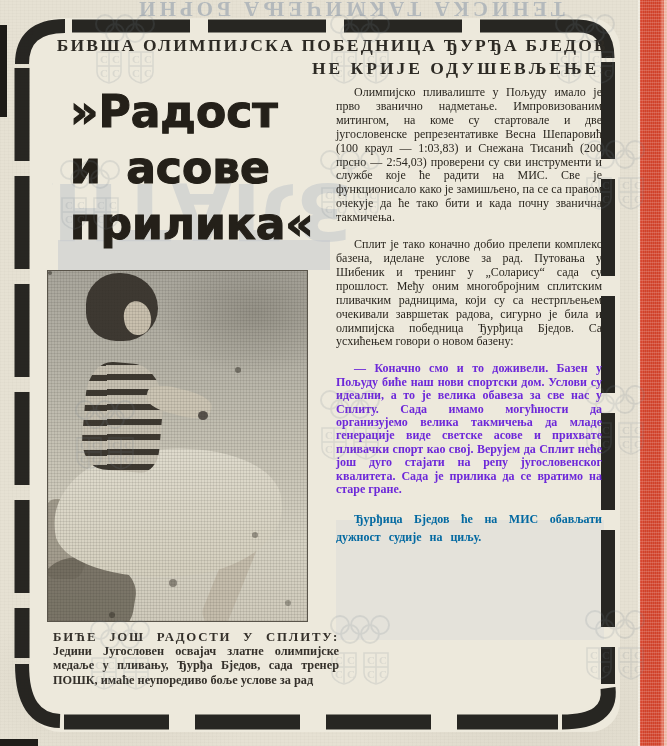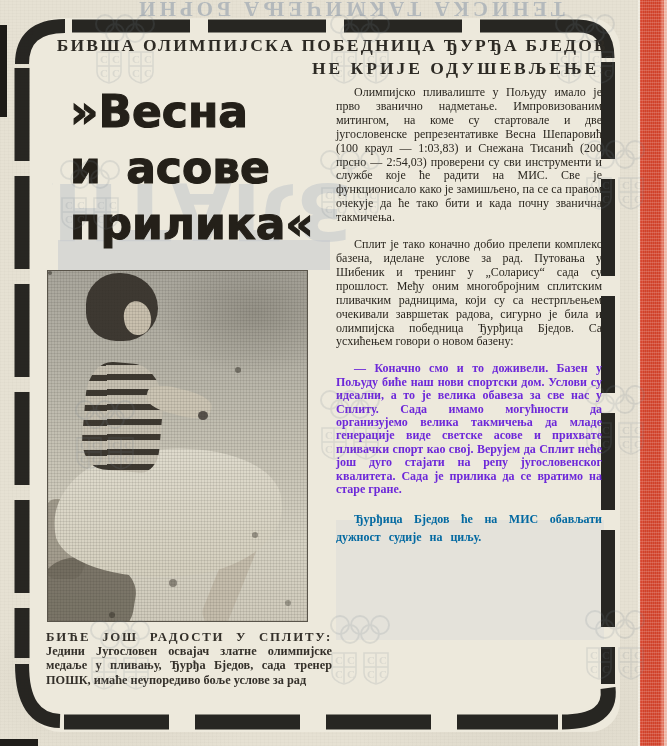--- a/index.html
+++ b/index.html
@@ -158,21 +158,21 @@
     background:rgba(50,45,38,.55);
     box-shadow:188px 97px 0 1px rgba(50,45,38,.5),
                123px 310px 0 2px rgba(50,45,38,.45),
                205px 262px 0 1px rgba(50,45,38,.4),
                62px 342px 0 1px rgba(50,45,38,.5),
                238px 330px 0 1px rgba(50,45,38,.35);
   }
 
   
   .caption{
-    position:absolute;left:46px;top:630px;width:286px;z-index:10;
+    position:absolute;left:53px;top:630px;width:286px;z-index:10;
     font-family:"Liberation Serif", serif;font-weight:bold;
     font-size:12.3px;line-height:14.2px;color:#34302a;text-align:justify;
   }
   .caption .cap-lead{letter-spacing:1.8px;font-size:12.8px;}
 
   
   .article{
     position:absolute;left:336px;top:86px;width:266px;z-index:10;
     font-family:"Liberation Serif", serif;
     font-size:12px;line-height:13.9px;color:#2a261f;text-align:justify;
@@ -214,21 +214,21 @@
     <line x1="22" y1="68" x2="22" y2="658" stroke-width="15" stroke-dasharray="93 15"></line>
     <line x1="64" y1="722" x2="558" y2="722" stroke-width="15" stroke-dasharray="105 26"></line>
   </svg>
 
   <div class="kicker">
     <div class="l1">БИВША ОЛИМПИЈСКА ПОБЕДНИЦА ЂУРЂА БЈЕДОВ</div>
     <div class="l2">НЕ КРИЈЕ ОДУШЕВЉЕЊЕ:</div>
   </div>
 
   <h1 class="headline" style="margin:0;">
-    <div class="hl1">»Весна</div>
+    <div class="hl1">»Радост</div>
     <div class="hl2">и асове</div>
     <div class="hl3">прилика«</div>
   </h1>
 
   <figure class="photo" style="margin:0;">
     <div class="bench"></div>
     <div class="shadow-corner"></div>
     <div class="leg"></div>
     <div class="skirt"></div>
     <div class="hair"></div>

